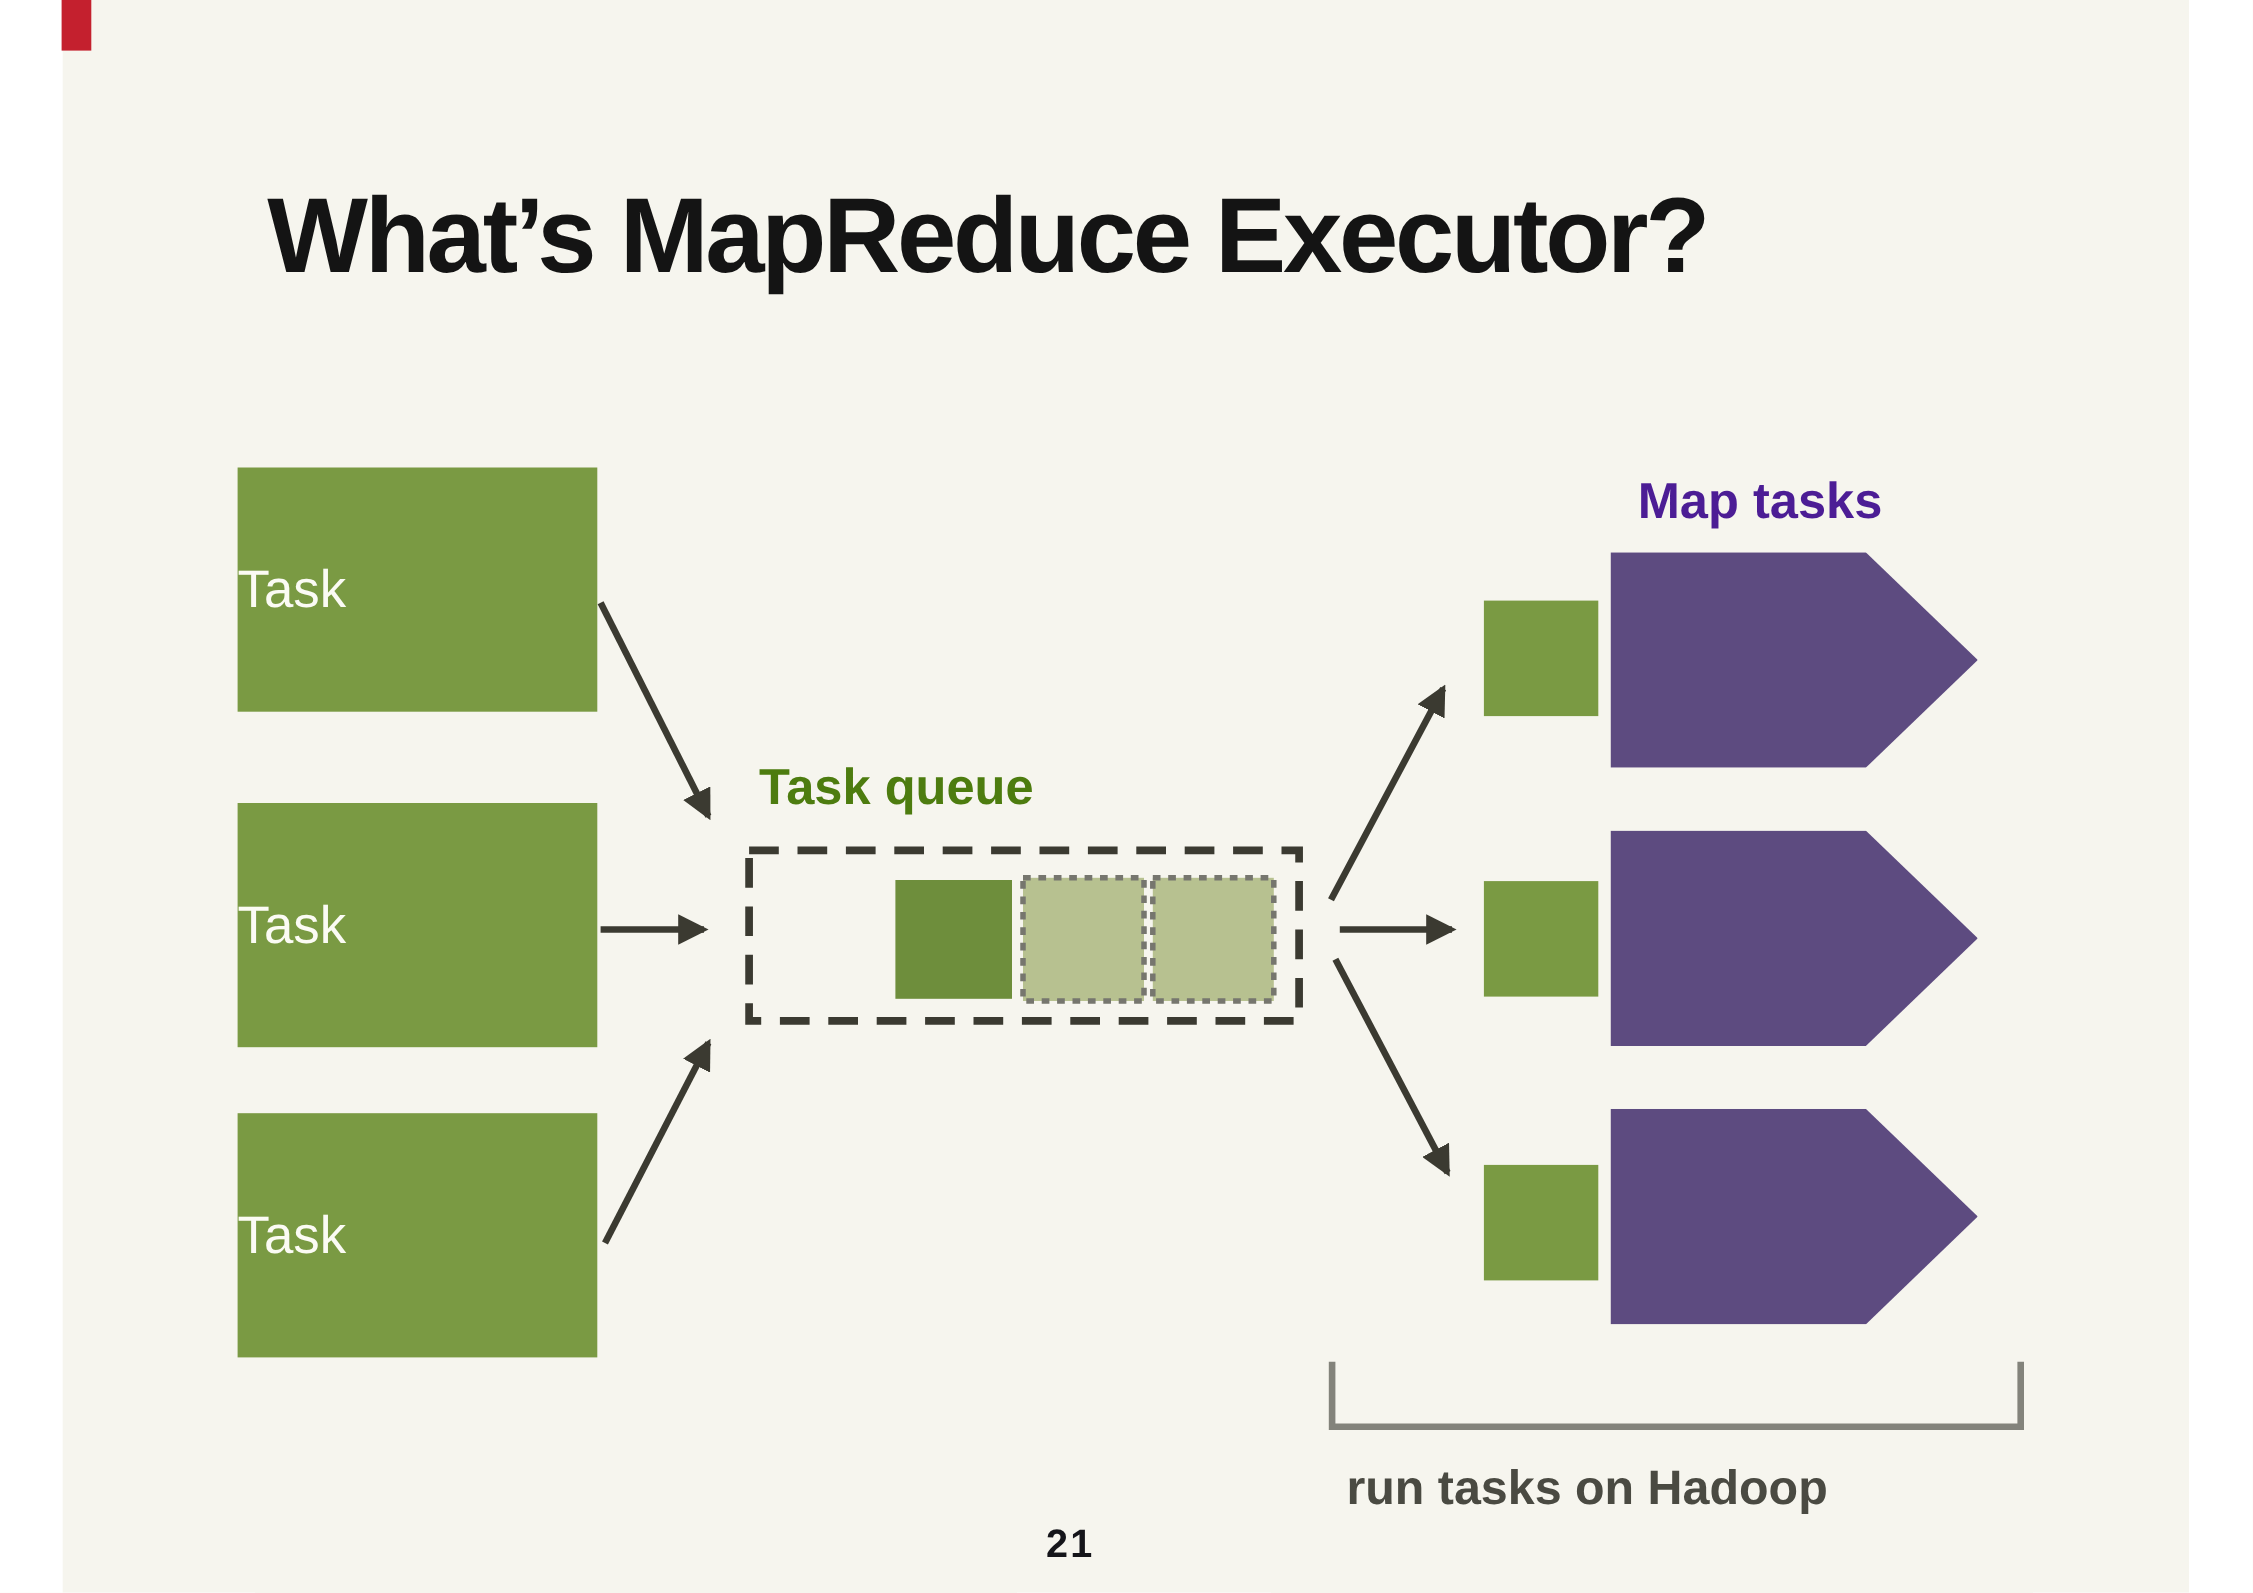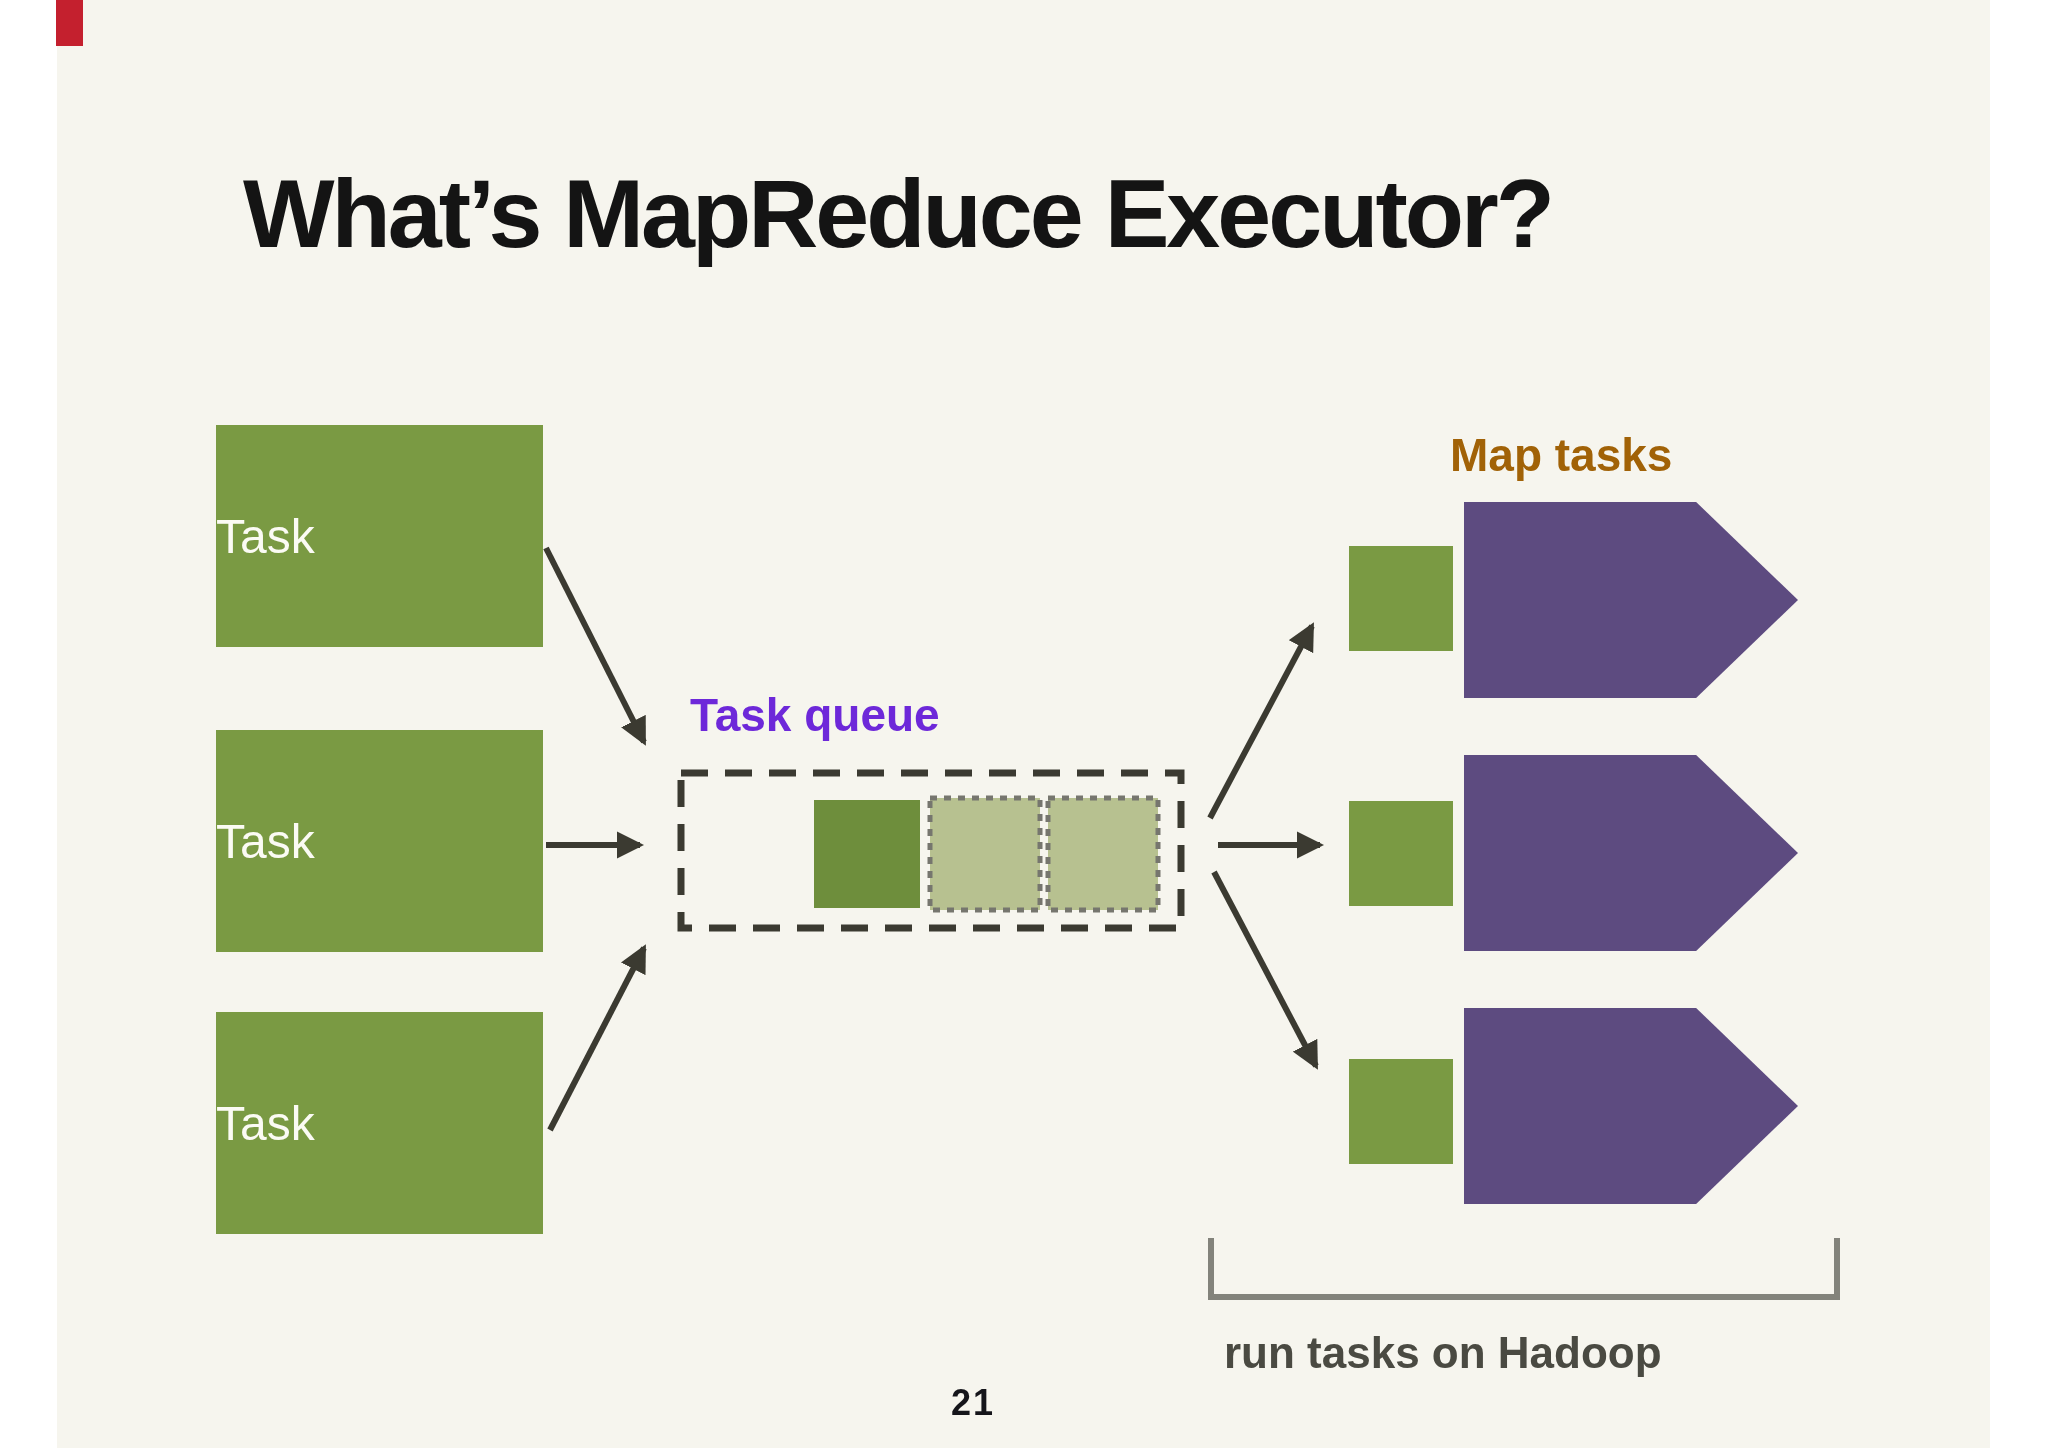--- a/index.html
+++ b/index.html
@@ -26,33 +26,33 @@
   .task-box {
     position: absolute; left: 216px; width: 327px; height: 222px;
     background: #7a9a43;
     display: flex; align-items: center; justify-content: flex-start;
   }
   .task-box .task-label {
     color: #fbfbf4; font-size: 48px; font-weight: normal;
   }
   .queue-label {
     position: absolute; left: 690px; top: 688px;
-    font-size: 46px; font-weight: bold; color: #6d28d9;
+    font-size: 46px; font-weight: bold; color: #4d7c0f;
   }
   .queue-solid-slot {
     position: absolute; left: 814px; top: 800px; width: 106px; height: 108px;
     background: #6e8e3c;
   }
   .mini-square {
     position: absolute; left: 1349px; width: 104px; height: 105px;
     background: #7a9a43;
   }
   .map-tasks-label {
     position: absolute; left: 1450px; top: 428px; width: 300px;
-    font-size: 46px; font-weight: bold; color: #a16207;
+    text-align: center; font-size: 46px; font-weight: bold; color: #4c1d95;
   }
   .purple-arrow {
     position: absolute; left: 1464px; width: 334px; height: 196px;
     background: #5d4b80;
     clip-path: polygon(0 0, 69.5% 0, 100% 50%, 69.5% 100%, 0 100%);
   }
   .bracket-caption {
     position: absolute; left: 1224px; top: 1328px; width: 600px;
     text-align: left; font-size: 44px; font-weight: bold; color: #4a4a42;
   }

